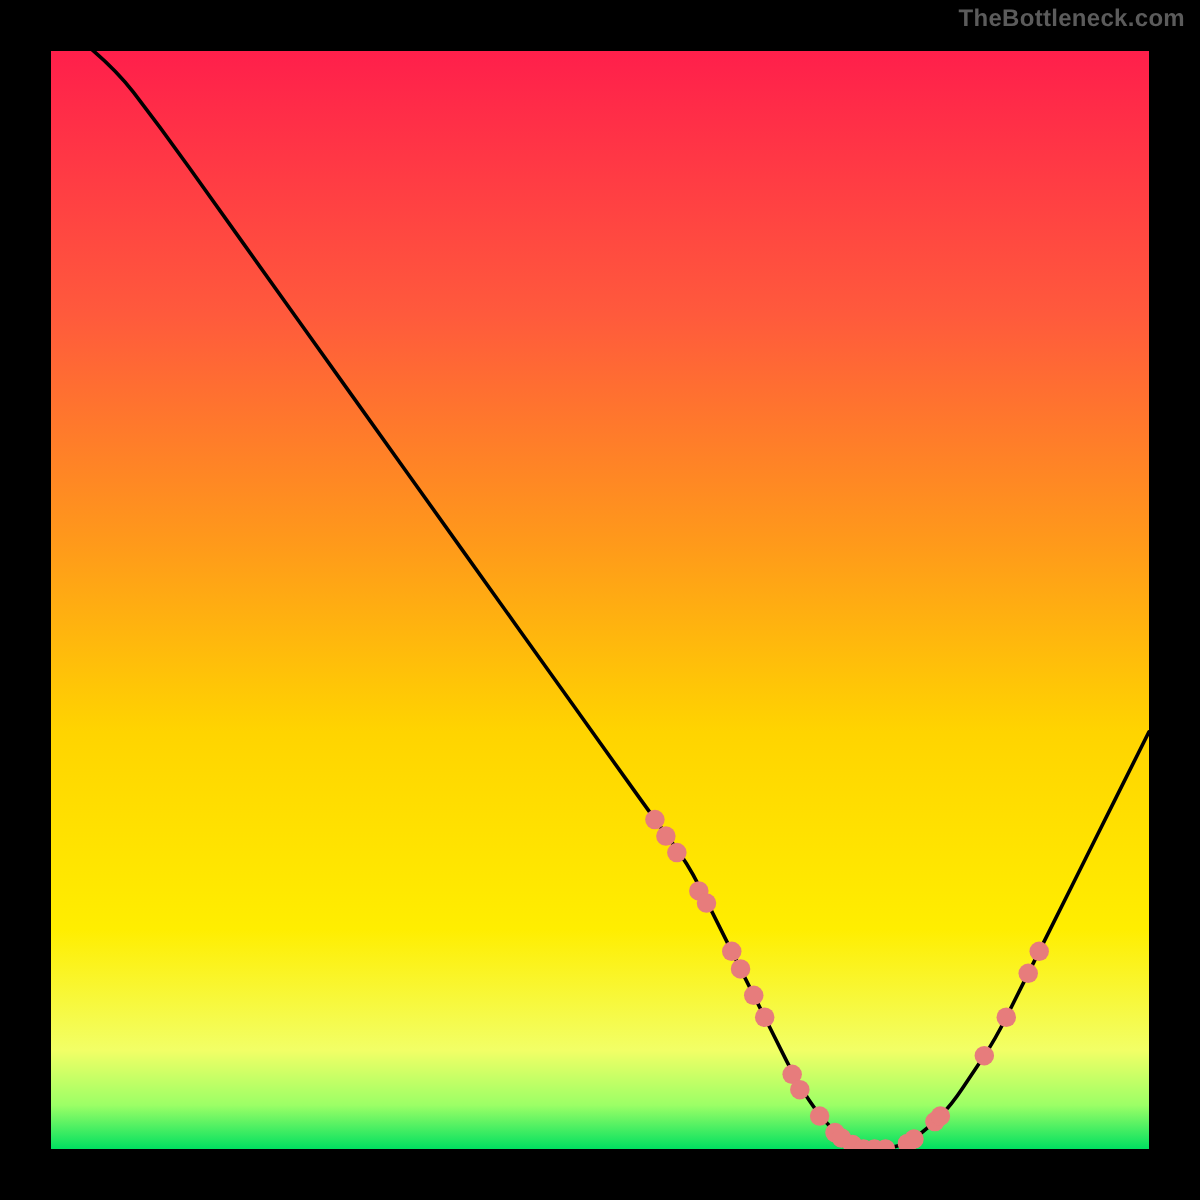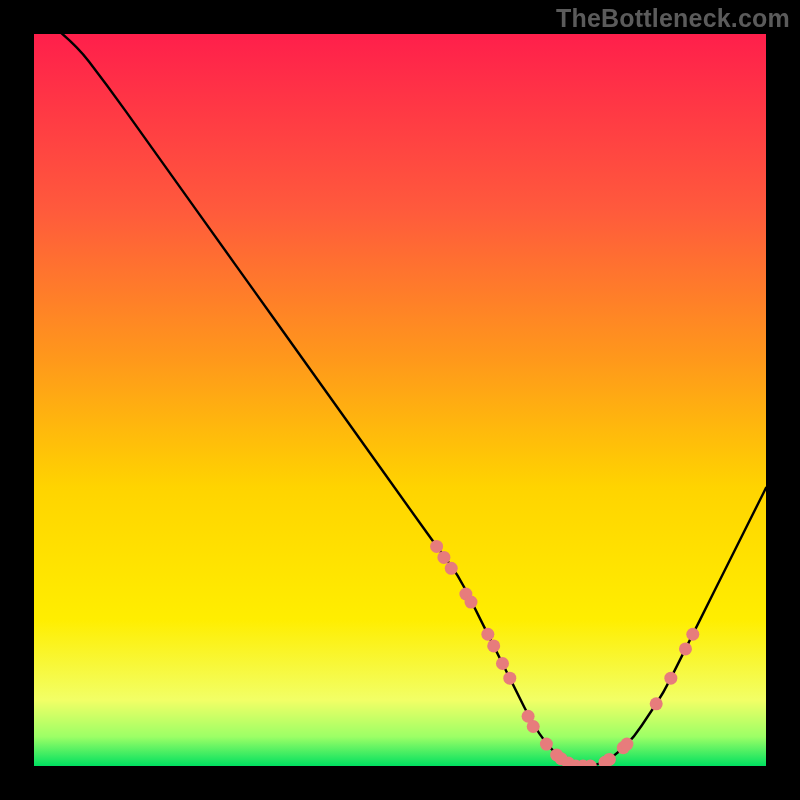--- a/index.html
+++ b/index.html
@@ -15,21 +15,21 @@
     position: relative;
     width: 800px;
     height: 800px;
     background: #000;
   }
   .watermark {
     position: absolute;
     top: 4px;
     right: 10px;
     color: #5b5b5b;
-    font-size: 25px;
+    font-size: 16px;
     font-weight: 600;
     letter-spacing: 0.2px;
     user-select: none;
   }
   .plot {
     position: absolute;
     left: 34px;
     top: 34px;
     width: 732px;
     height: 732px;

